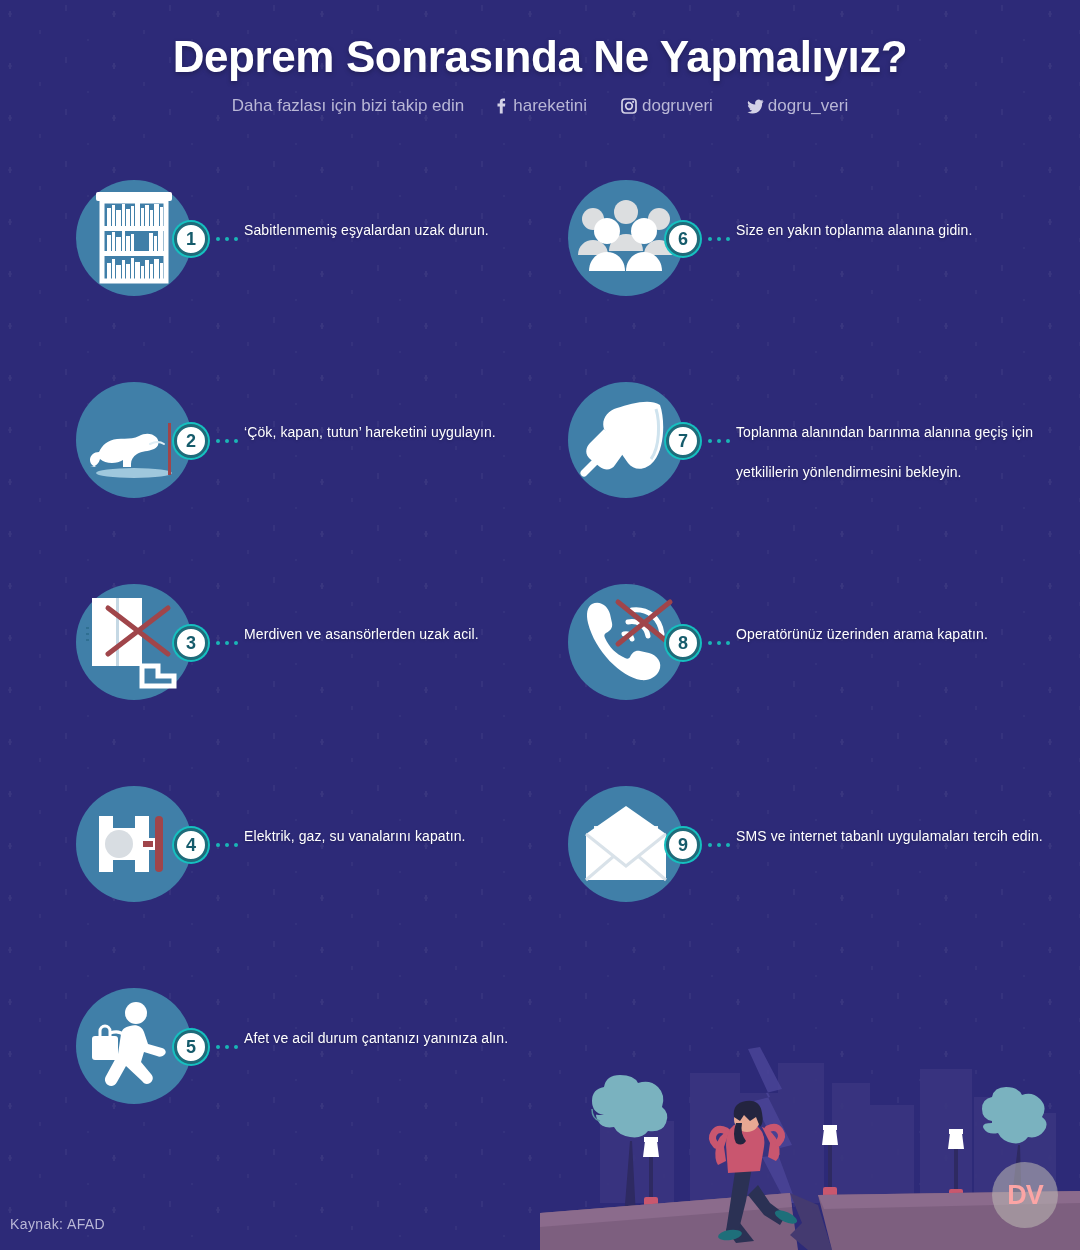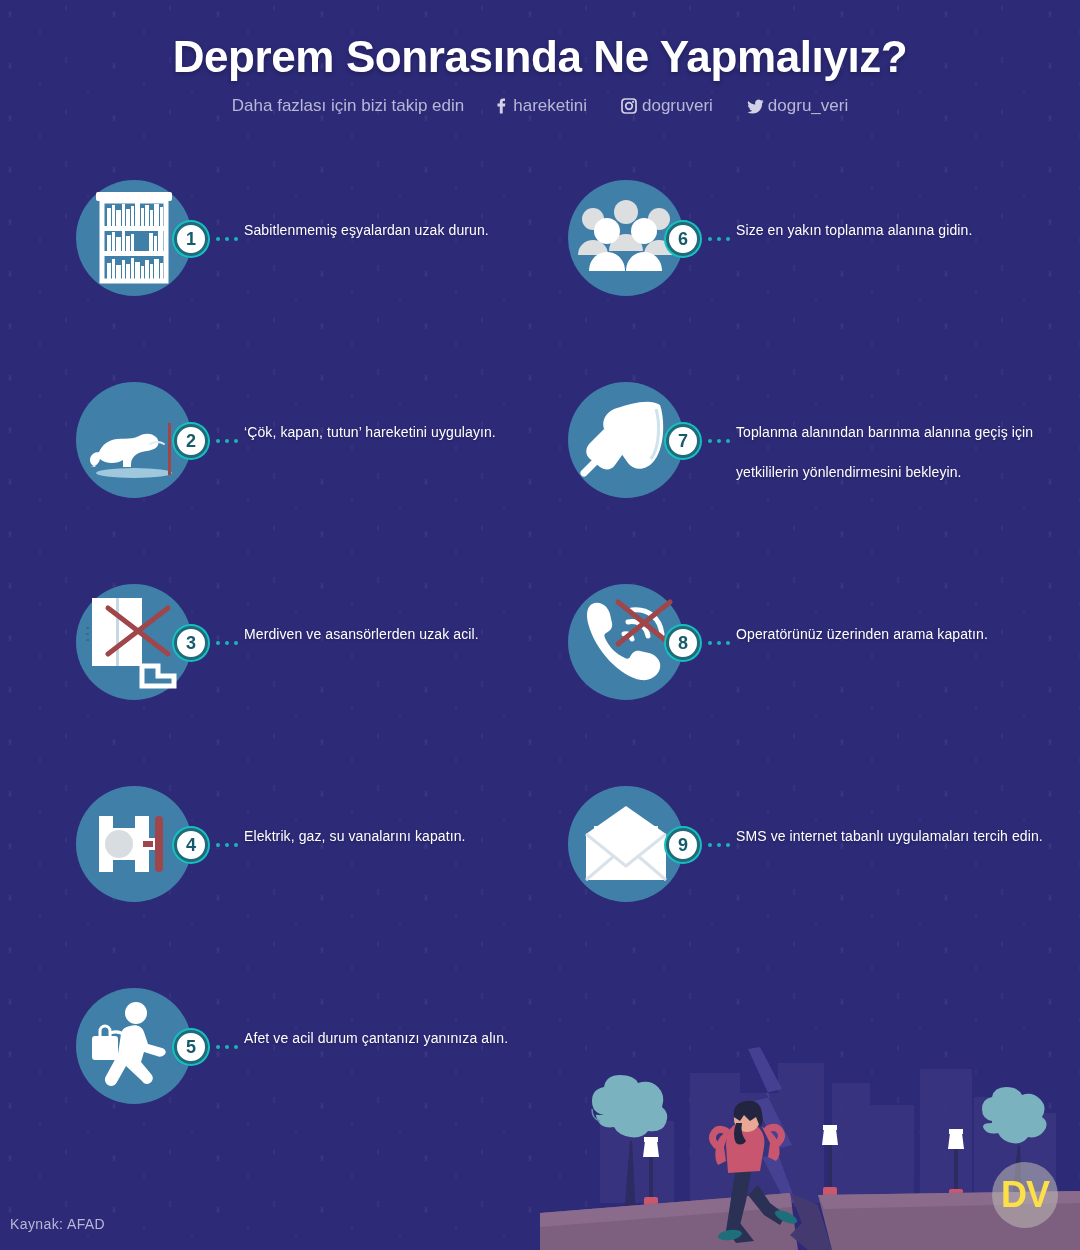--- a/index.html
+++ b/index.html
@@ -87,21 +87,21 @@
     position:absolute; left:10px; bottom:18px; z-index:9;
     font-size:14px; color:#b9b7d6; letter-spacing:.4px;
   }
   #dv-logo{
     position:absolute; right:22px; bottom:22px; z-index:9;
     width:66px; height:66px; border-radius:50%;
     background:rgba(190,185,180,.55);
     display:flex; align-items:center; justify-content:center;
   }
   #dv-logo .dv-text{
-    font-size:36px; font-weight:bold; color:#fde047; letter-spacing:-1px;
+    font-size:27px; font-weight:bold; color:#fca5a5; letter-spacing:-1px;
   }
 
   
   #illustration{
     position:absolute; right:0; bottom:0; width:540px; height:205px; z-index:3;
   }
 </style>
 </head>
 <body>
 

